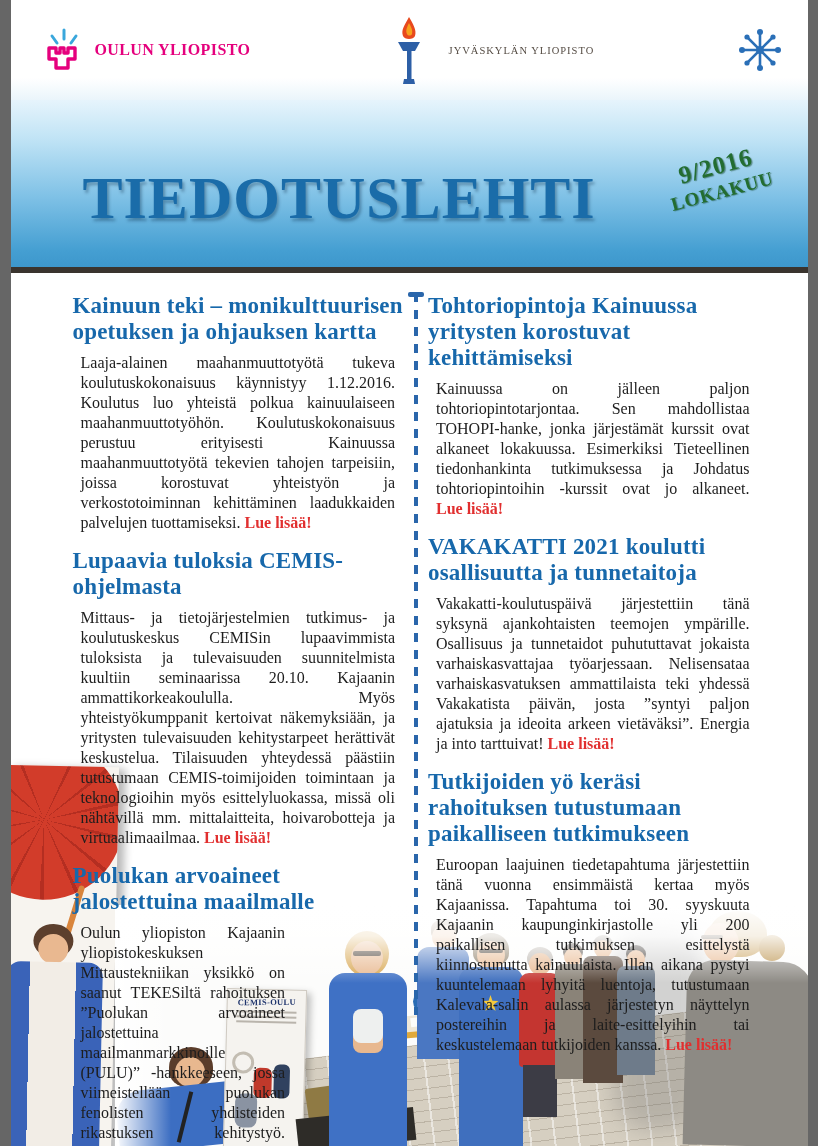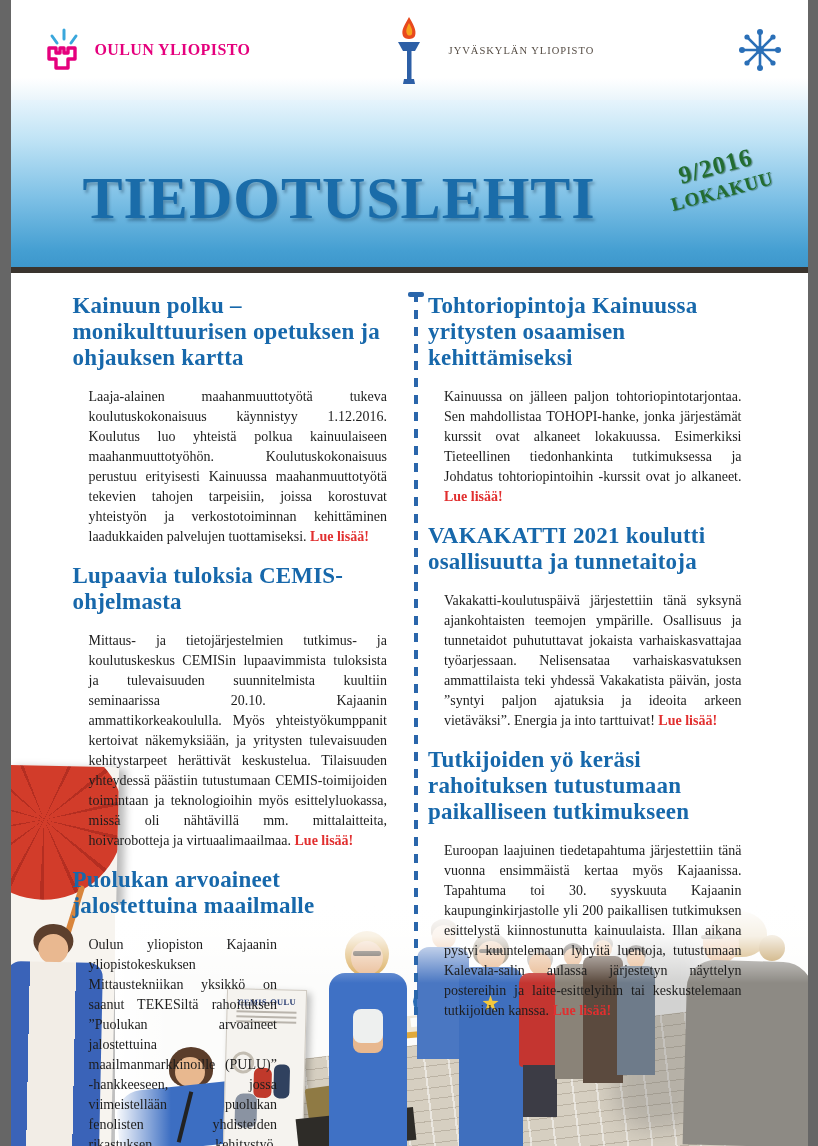--- a/index.html
+++ b/index.html
@@ -38,21 +38,21 @@
            padding:20px 50px 0 62px;box-sizing:border-box;}
   .col{width:341px;}
   .col.right{width:340px;}
   .divider{position:relative;width:4px;height:722px;margin:0 10px 0 11px;flex:0 0 auto;
            background:repeating-linear-gradient(180deg,#2a66ab 0 9px,transparent 9px 17px);}
   .divider::before{content:"";position:absolute;top:-1px;left:-6px;width:16px;height:5px;
                    background:#2a66ab;border-radius:2px;}
   .article{margin-bottom:15px;}
   .article h2{margin:0 0 7px 0;color:#1768ab;font-size:23px;line-height:26px;
               font-weight:bold;letter-spacing:.2px;}
-  .article .body{margin:16px;font-size:14px;line-height:20px;color:#1d1d1d;
+  .article .body{margin:8px;font-size:16px;line-height:20px;color:#1d1d1d;
                  text-align:justify;}
   .more{color:#e12f2f;font-weight:bold;text-decoration:none;white-space:nowrap;}
   .wrap-spacer{float:right;width:100px;height:84px;margin:120px 0 0 10px;}
 
   
   .collage{position:absolute;left:0;top:750px;width:818px;height:396px;z-index:1;}
   .rollup-left{position:absolute;left:-8px;top:16px;width:112px;height:390px;
                background:#f7f4ef;transform:rotate(1.2deg);overflow:hidden;
                box-shadow:7px 2px 9px rgba(0,0,0,.28);}
   .umbrella{position:absolute;left:-42px;top:-26px;width:160px;height:160px;border-radius:50%;
@@ -227,21 +227,21 @@
       <span class="iss">9/2016</span>
       <span class="mon">LOKAKUU</span>
     </div>
   </div>
   <div class="banner-edge"></div>
 
   <main class="content">
     <div class="col left">
 
       <article class="article">
-        <h2>Kainuun polku – monikulttuurisen opetuksen ja ohjauksen kartta</h2>
+        <h2>Kainuun teki – monikulttuurisen opetuksen ja ohjauksen kartta</h2>
         <p class="body"><span>Laaja-alainen maahanmuuttotyötä tukeva koulutuskokonaisuus käynnistyy 1.12.2016. Koulutus luo yhteistä polkua kainuulaiseen maahanmuuttotyöhön. Koulutuskokonaisuus perustuu erityisesti Kainuussa maahanmuuttotyötä tekevien tahojen tarpeisiin, joissa korostuvat yhteistyön ja verkostotoiminnan kehittäminen laadukkaiden palvelujen tuottamiseksi.</span>
           <a href="#" class="more">Lue lisää!</a></p>
       </article>
 
       <article class="article">
         <h2>Lupaavia tuloksia CEMIS-ohjelmasta</h2>
         <p class="body"><span>Mittaus- ja tietojärjestelmien tutkimus- ja koulutuskeskus CEMISin lupaavimmista tuloksista ja tulevaisuuden suunnitelmista kuultiin seminaarissa 20.10. Kajaanin ammattikorkeakoululla. Myös yhteistyökumppanit kertoivat näkemyksiään, ja yritysten tulevaisuuden kehitystarpeet herättivät keskustelua. Tilaisuuden yhteydessä päästiin tutustumaan CEMIS-toimijoiden toimintaan ja teknologioihin myös esittelyluokassa, missä oli nähtävillä mm. mittalaitteita, hoivarobotteja ja virtuaalimaailmaa.</span>
           <a href="#" class="more">Lue lisää!</a></p>
       </article>
 
@@ -251,21 +251,21 @@
           </p>
       </article>
 
     </div>
 
     <div class="divider"></div>
 
     <div class="col right">
 
       <article class="article">
-        <h2>Tohtoriopintoja Kainuussa yritysten osaamisen kehittämiseksi</h2>
+        <h2>Tohtoriopintoja Kainuussa yritysten korostuvat kehittämiseksi</h2>
         <p class="body"><span>Kainuussa on jälleen paljon tohtoriopintotarjontaa. Sen mahdollistaa TOHOPI-hanke, jonka järjestämät kurssit ovat alkaneet lokakuussa. Esimerkiksi Tieteellinen tiedonhankinta tutkimuksessa ja Johdatus tohtoriopintoihin -kurssit ovat jo alkaneet.</span>
           <a href="#" class="more">Lue lisää!</a></p>
       </article>
 
       <article class="article">
         <h2>VAKAKATTI 2021 koulutti osallisuutta ja tunnetaitoja</h2>
         <p class="body"><span>Vakakatti-koulutuspäivä järjestettiin tänä syksynä ajankohtaisten teemojen ympärille. Osallisuus ja tunnetaidot puhututtavat jokaista varhaiskasvattajaa työarjessaan. Nelisensataa varhaiskasvatuksen ammattilaista teki yhdessä Vakakatista päivän, josta ”syntyi paljon ajatuksia ja ideoita arkeen vietäväksi”. Energia ja into tarttuivat!</span>
           <a href="#" class="more">Lue lisää!</a></p>
       </article>
 

